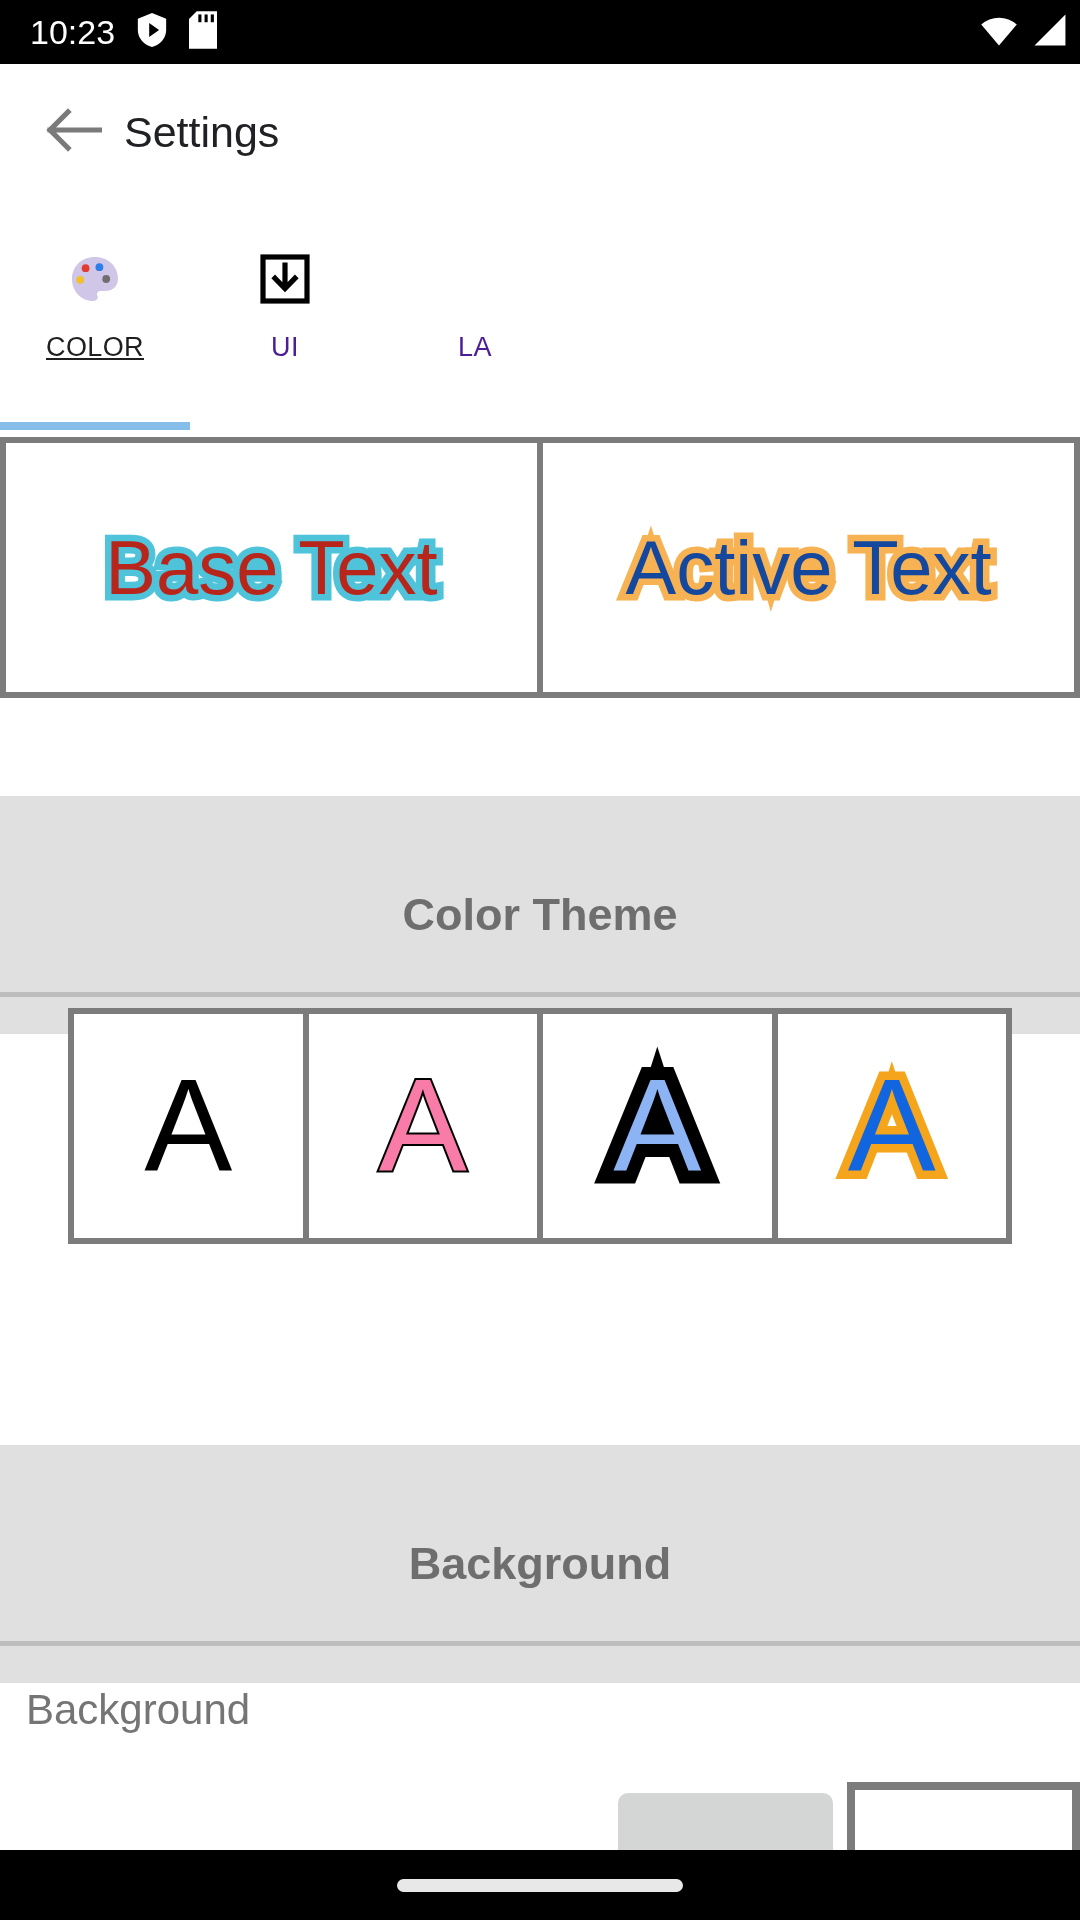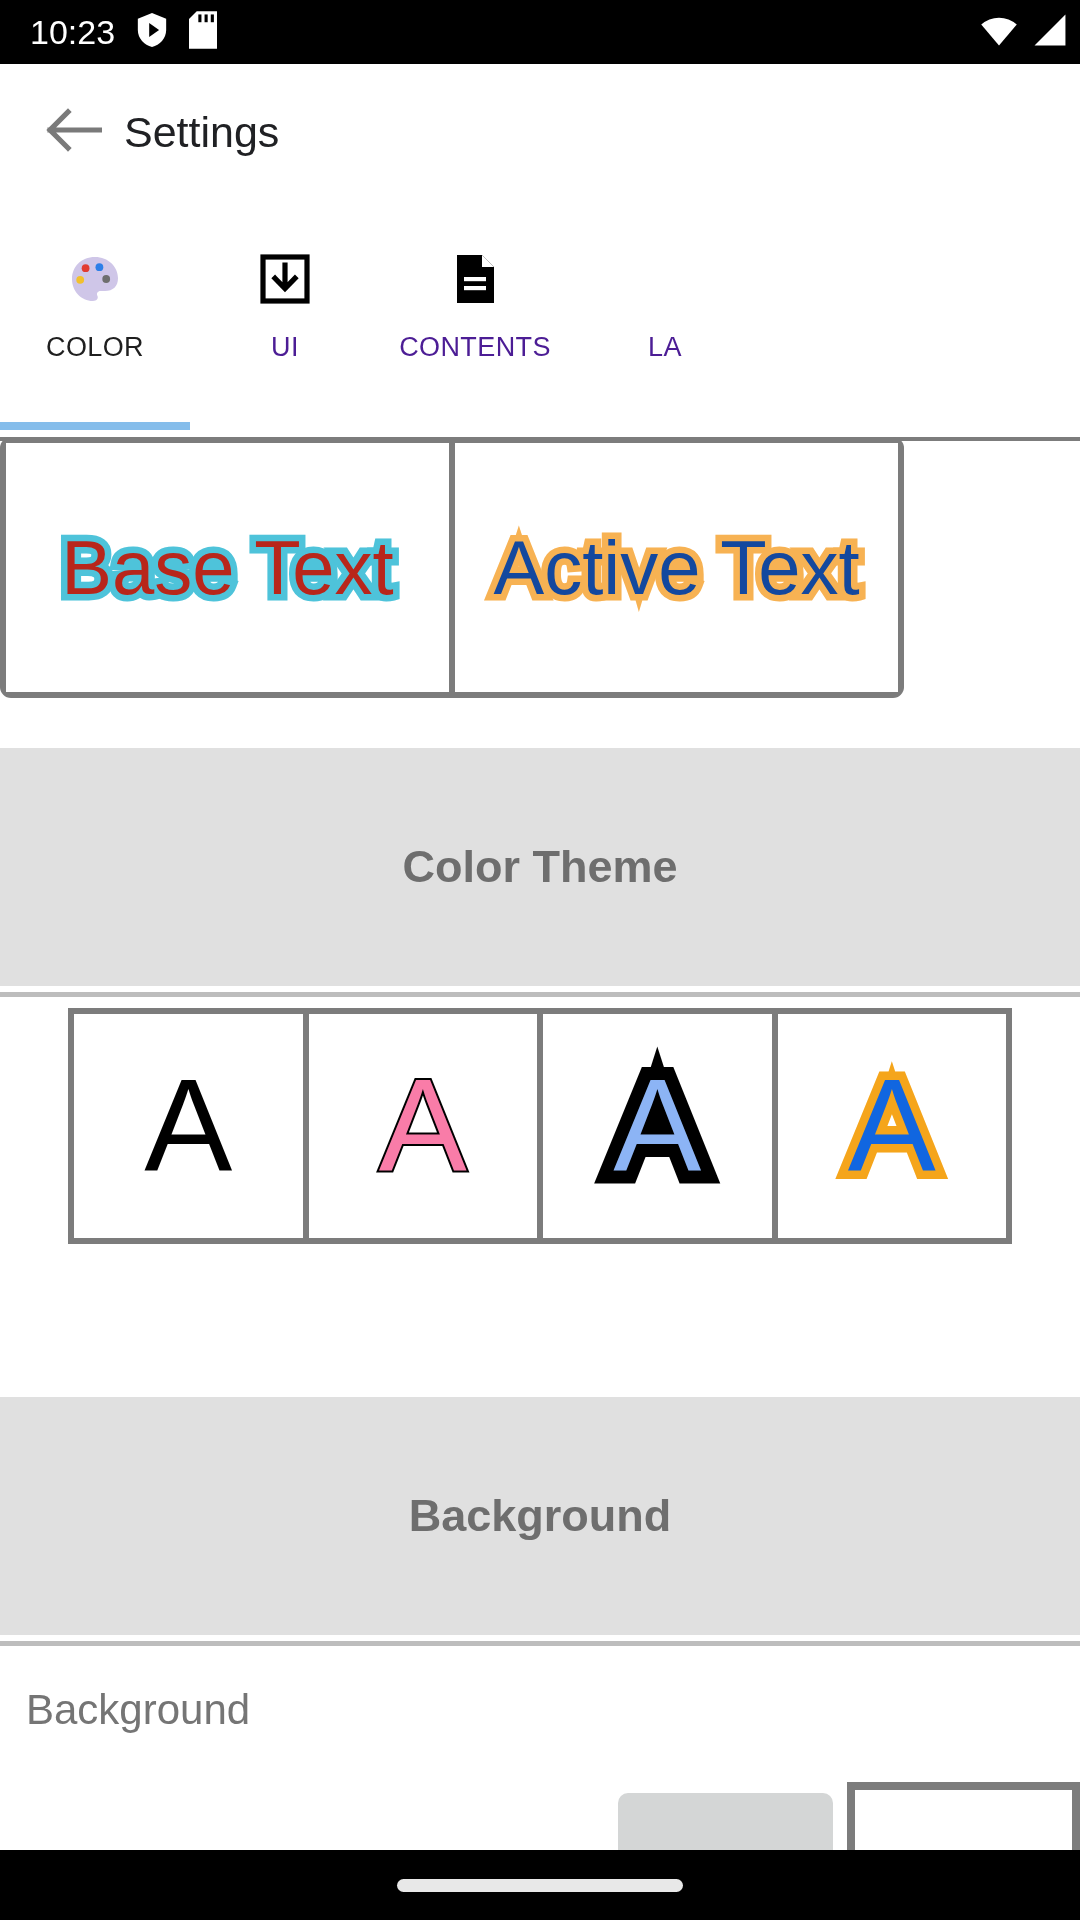--- a/index.html
+++ b/index.html
@@ -108,49 +108,48 @@
     justify-content: center;
     margin-bottom: 22px;
   }
   .tab-label {
     font-size: 27px;
     color: #4c1d95;
     letter-spacing: 0.4px;
     font-family: "Liberation Sans", sans-serif;
     white-space: nowrap;
   }
-  .tab.active .tab-label { color: #1f1f1f; }
+  .tab.active .tab-label { color: #1f1f1f; text-decoration: underline; }
   .tab-indicator {
     position: absolute;
     left: 0;
     bottom: 0;
     width: 190px;
     height: 8px;
     background: #85bdeb;
   }
   .tab-divider {
     position: absolute;
     top: 437px; left: 0;
     width: 1080px;
     height: 4px;
     background: #7c7c7c;
   }
 
   
   .preview-frame {
     position: absolute;
     top: 437px; left: 0;
-    width: 904px;
+    width: 1080px;
     height: 261px;
     background: #7c7c7c;
     box-sizing: border-box;
     padding: 6px;
     display: flex;
     gap: 6px;
-    border-radius: 11px;
   }
   .preview-box {
     flex: 1;
     background: #ffffff;
     display: flex;
     align-items: center;
     justify-content: center;
     cursor: pointer;
     overflow: hidden;
   }
@@ -174,20 +173,21 @@
 
   
   .section-band {
     position: absolute;
     left: 0;
     width: 1080px;
     background: #e0e0e0;
     display: flex;
     align-items: center;
     justify-content: center;
+    margin-top: 48px;
   }
   .section-band-title {
     font-size: 45px;
     font-weight: bold;
     color: #6e6e6e;
     font-family: "Liberation Sans", sans-serif;
   }
   .hrule {
     position: absolute;
     left: 0;
@@ -357,31 +357,20 @@
     <div class="tab">
       <span class="tab-icon">
         <svg width="56" height="56" viewBox="0 0 28 28">
           <rect x="3" y="3" width="22" height="22" fill="none" stroke="#000" stroke-width="2.6"></rect>
           <path d="M14 7 V17.5 M9 13.6 L14 18.8 L19 13.6" fill="none" stroke="#000" stroke-width="2.6" stroke-linecap="square"></path>
         </svg>
       </span>
       <span class="tab-label">UI</span>
     </div>
 
-    <div class="tab">
-      <span class="tab-icon">
-        <svg width="56" height="56" viewBox="0 0 28 28">
-          <path d="M5 2 H17.5 L23.5 8 V26 H5 Z" fill="#000000"></path>
-          <path d="M17.5 2 V8 H23.5 Z" fill="#ffffff"></path>
-          <rect x="8.5" y="13" width="11" height="2.1" fill="#ffffff"></rect>
-          <rect x="8.5" y="17.5" width="11" height="2.1" fill="#ffffff"></rect>
-        </svg>
-      </span>
-      <span class="tab-label">CONTENTS</span>
-    </div>
 
 
 
     <div class="tab">
       <span class="tab-icon"></span>
       <span class="tab-label">LA</span>
     </div>
 
   </div>
 </div>

